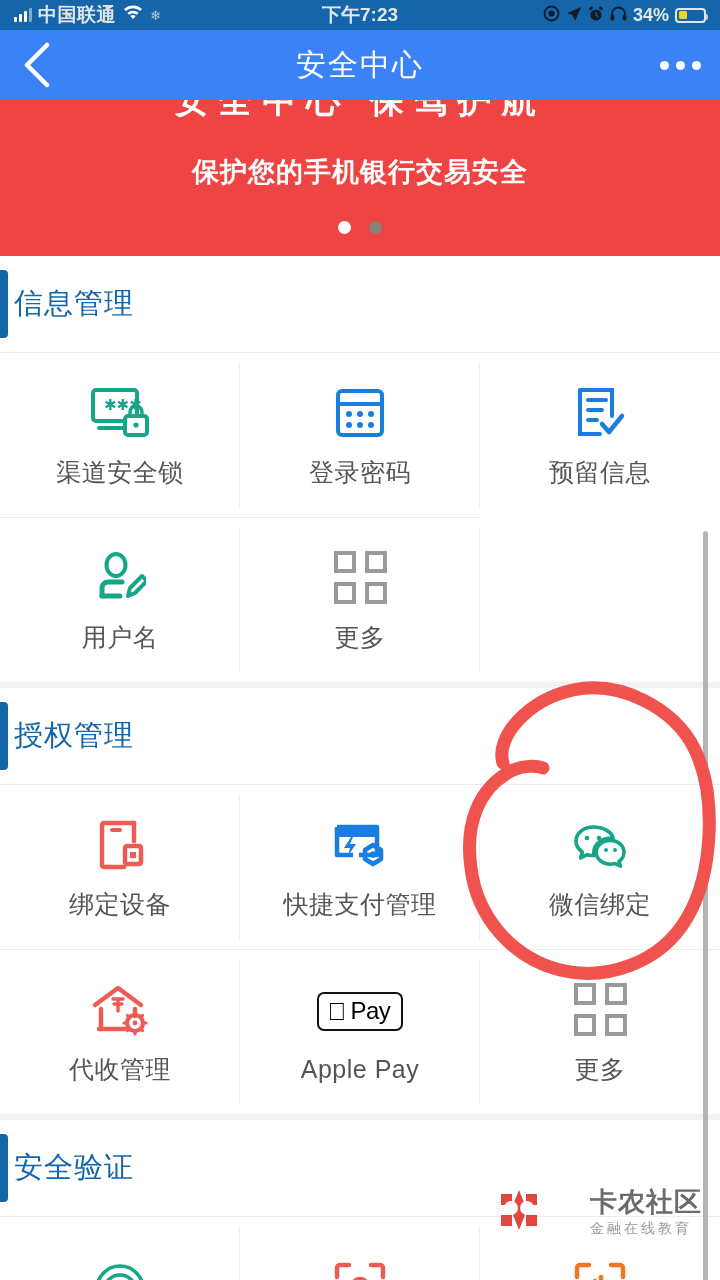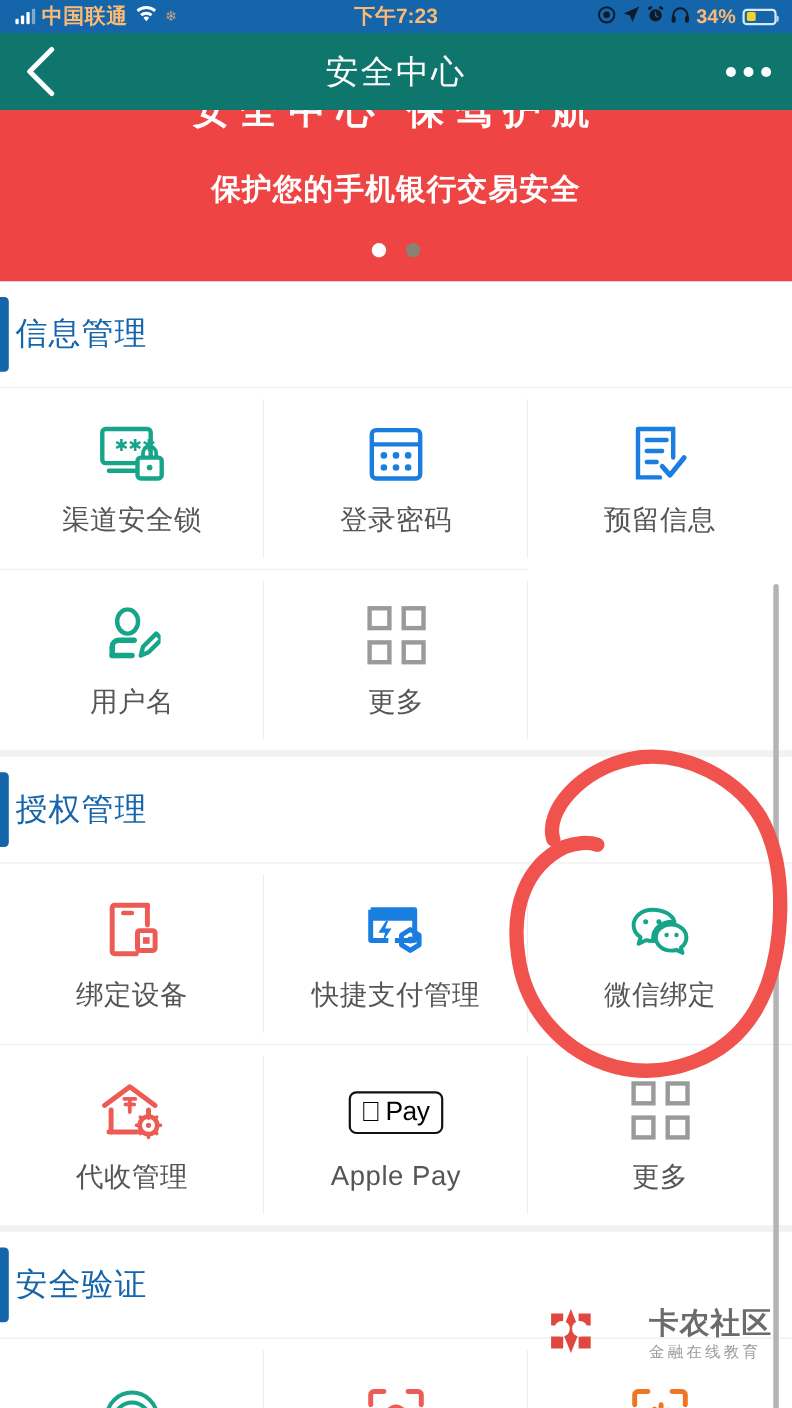--- a/index.html
+++ b/index.html
@@ -6,21 +6,21 @@
   html,body { width:720px; height:1280px; }
   body {
     font-family:"Liberation Sans","DejaVu Sans",sans-serif;
     background:#f2f2f2;
     overflow:hidden;
     position:relative;
   }
 
   
   .statusbar{
-    height:30px; background:#1565ab; color:#fdba74;
+    height:30px; background:#1565ab; color:#e5e5e5;
     display:flex; align-items:center; padding:0 14px;
     font-size:19px; font-weight:bold; position:relative;
   }
   .sb-left{ display:flex; align-items:center; gap:6px; }
   .sb-center{
     position:absolute; left:0; right:0; text-align:center;
     font-size:19px; font-weight:bold; pointer-events:none;
   }
   .sb-right{ margin-left:auto; display:flex; align-items:center; gap:6px; z-index:2;}
   .bars{ display:flex; align-items:flex-end; gap:2px; height:14px;}
@@ -39,21 +39,21 @@
     border-radius:4px;position:relative;padding:1.5px;
   }
   .batt:after{
     content:"";position:absolute;right:-4px;top:4px;width:2px;height:6px;
     background:rgba(255,255,255,.7);border-radius:0 2px 2px 0;
   }
   .batt span{ display:block;height:100%;background:#f6d32a;border-radius:1.5px;}
 
   
   .navbar{
-    height:70px;background:#0f766e;color:#fff;
+    height:70px;background:#3b82f6;color:#fff;
     display:flex;align-items:center;position:relative;gap:16px;
   }
   .nav-back{
     width:74px;display:flex;align-items:center;justify-content:center;height:100%;
   }
   .nav-back svg{ display:block; }
   .nav-title{
     position:absolute;left:0;right:0;text-align:center;
     font-size:30px;font-weight:500;letter-spacing:2px;
   }

